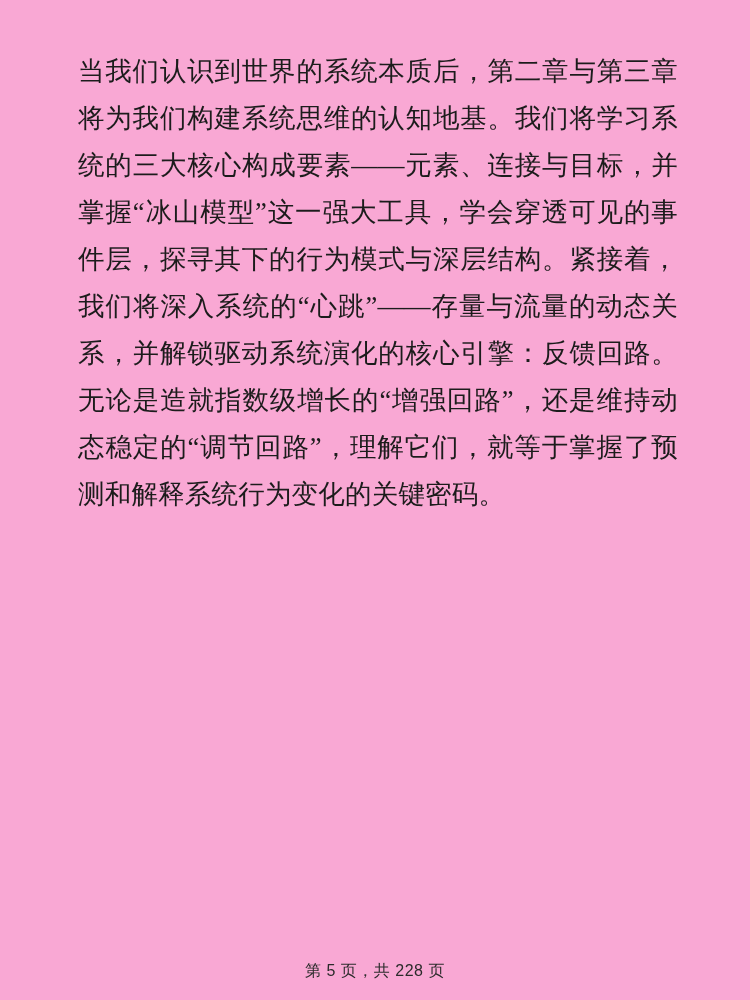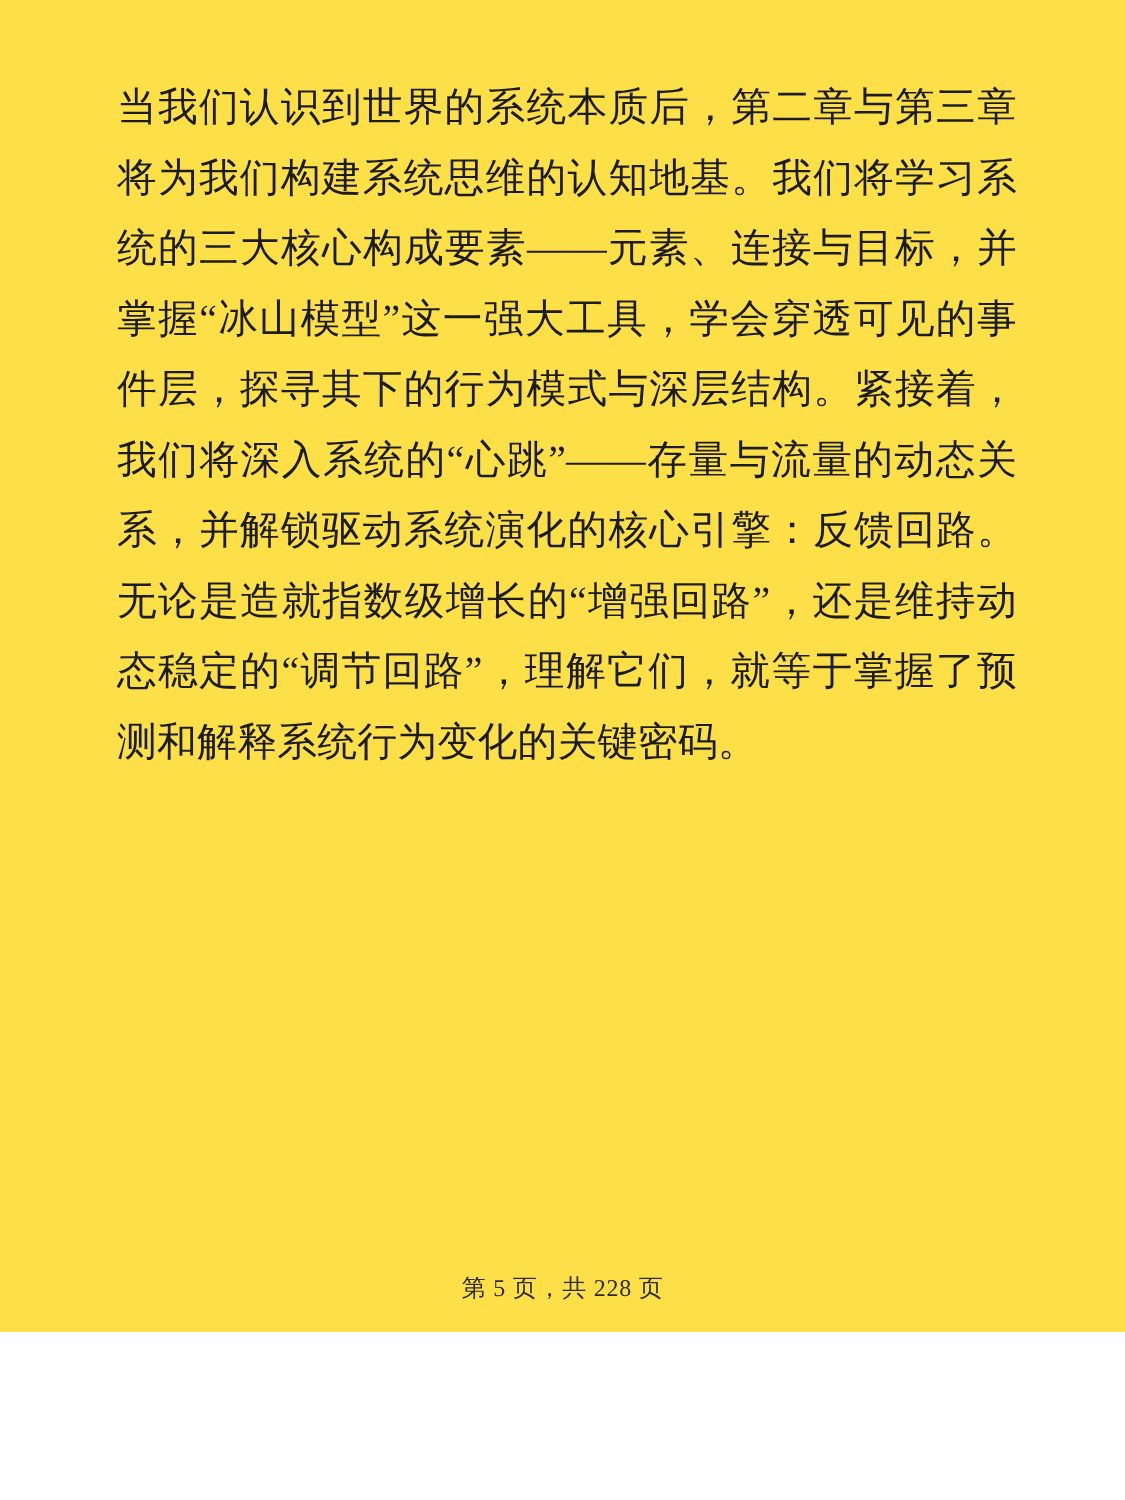--- a/index.html
+++ b/index.html
@@ -10,24 +10,24 @@
     width: 750px;
     height: 1000px;
     background: #ffffff;
     font-family: "Liberation Serif", "DejaVu Serif", serif;
     color: #1a1a1a;
     overflow: hidden;
   }
   .page {
     position: relative;
     width: 750px;
-    height: 888px;
+    height: 1000px;
     box-sizing: border-box;
     padding: 48px 72px 0 78px;
-    background: #fde047;
+    background: #f9a8d4;
   }
   .doc-body {
     width: 600px;
   }
   .para {
     font-size: 26.5px;
     line-height: 47px;
     text-align: justify;
     text-justify: inter-ideograph;
     margin: 0 0 8px 0;
@@ -39,21 +39,21 @@
     margin-bottom: 0;
   }
   .page-footer {
     position: absolute;
     left: 0;
     right: 0;
     bottom: 18px;
     text-align: center;
     font-size: 16px;
     color: #2b2b2b;
-    font-family: Liberation Serif, serif;
+    font-family: Liberation Sans, sans-serif;
     letter-spacing: 0.5px;
   }
 </style>
 </head>
 <body>
 
 <div class="page">
   <div class="doc-body">
     <p class="para">当我们认识到世界的系统本质后，第二章与第三章将为我们构建系统思维的认知地基。我们将学习系统的三大核心构成要素——元素、连接与目标，并掌握“冰山模型”这一强大工具，学会穿透可见的事件层，探寻其下的行为模式与深层结构。紧接着，我们将深入系统的“心跳”——存量与流量的动态关系，并解锁驱动系统演化的核心引擎：反馈回路。无论是造就指数级增长的“增强回路”，还是维持动态稳定的“调节回路”，理解它们，就等于掌握了预测和解释系统行为变化的关键密码。</p>
 

